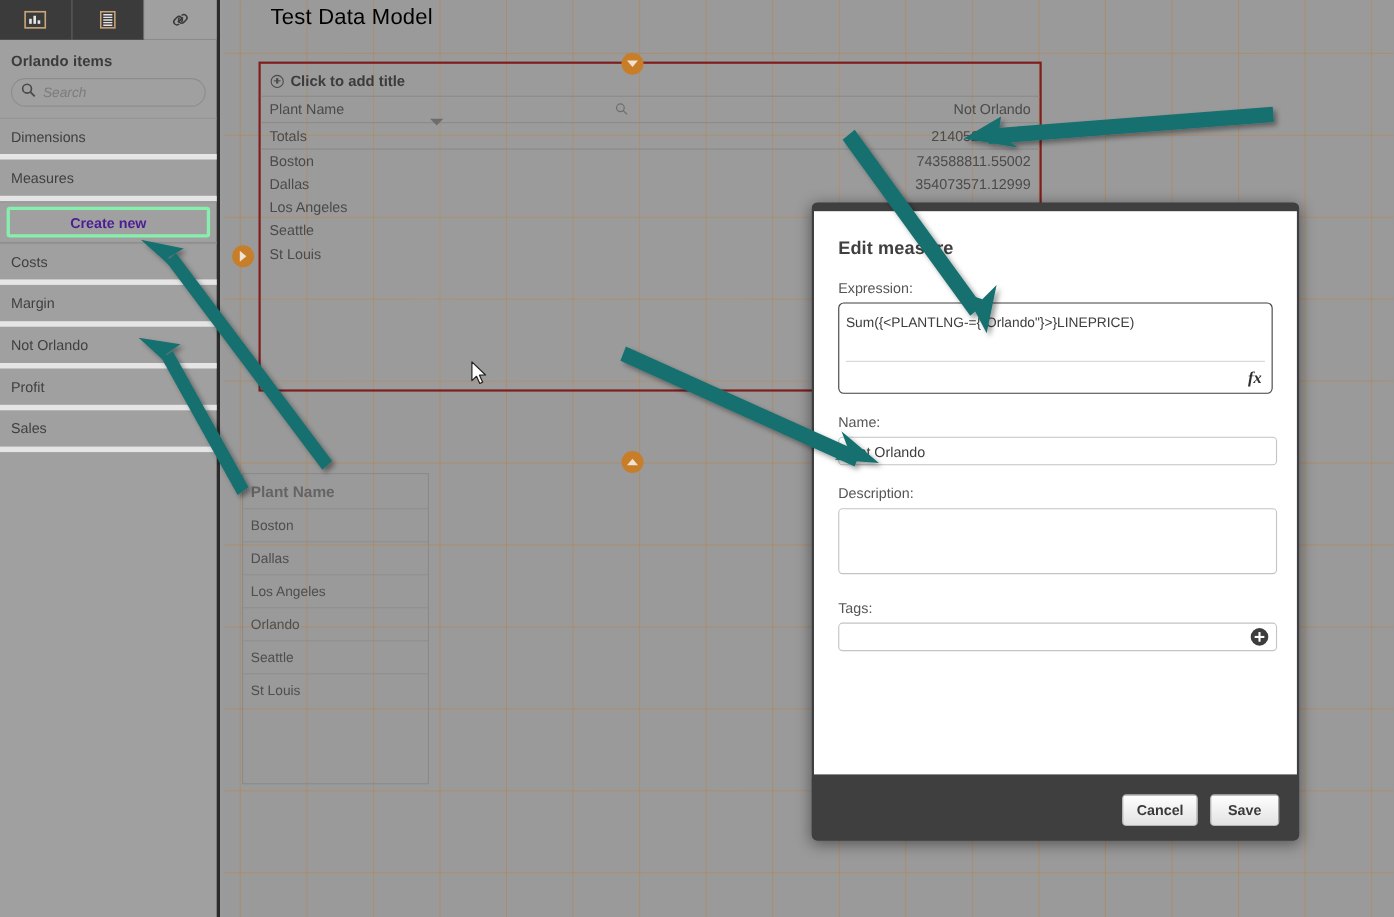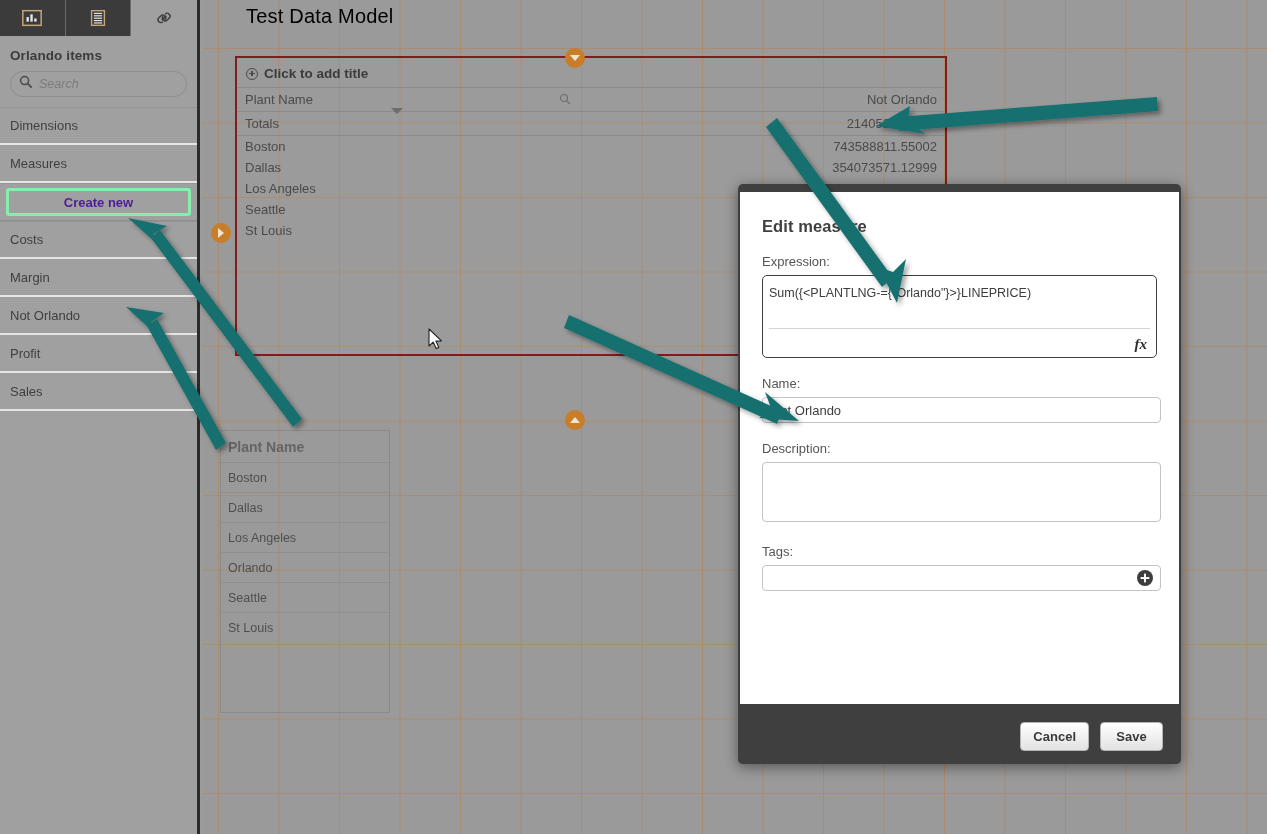--- a/index.html
+++ b/index.html
@@ -52,21 +52,21 @@
   .searchbox input {
     border: none; background: transparent; outline: none;
     font-family: "Liberation Sans", sans-serif; font-size: 12.5px;
     font-style: italic; color: #4c1d95; width: 100%;
   }
   .searchbox input::placeholder { color: #7c7c7c; font-style: italic; }
 
   .mi-row {
     height: 38px; display: flex; align-items: center; padding-left: 10px;
     font-size: 13px; color: #3f3f3f;
-    border-top: 1px solid #949494; border-bottom: 2px solid #e5e5e5;
+    border-top: 1px solid #949494; border-bottom: 5px solid #e5e5e5;
   }
   .mi-row + .mi-row { border-top: none; }
   .createnew-wrap {
     padding: 4px 6px; border-top: 1px solid #949494; border-bottom: 1px solid #8e8e8e;
   }
   .createnew {
     height: 28px; width: 100%;
     border: 3px solid #86efac; border-radius: 3px;
     background: transparent; color: #4c1d95; font-weight: bold; font-size: 13px;
     font-family: "Liberation Sans", sans-serif; cursor: pointer;

